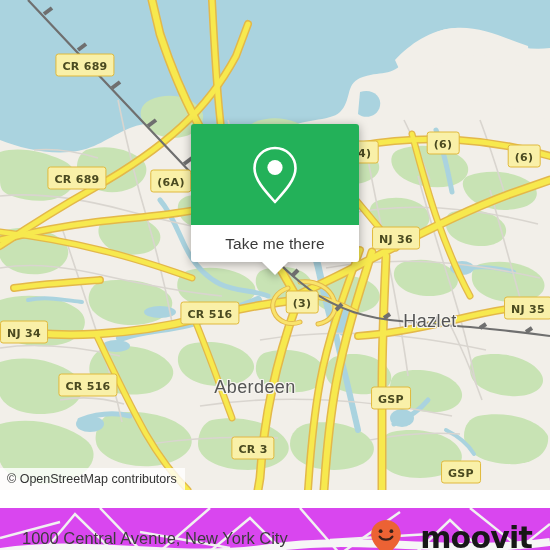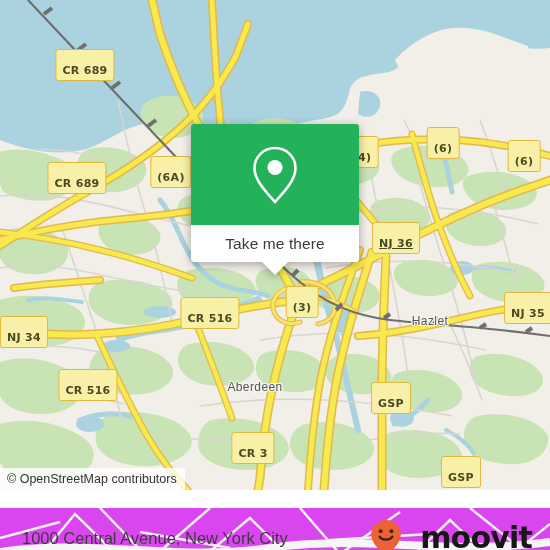--- a/index.html
+++ b/index.html
@@ -40,33 +40,33 @@
   .shield {
     position: absolute;
     background: #f9f0a8;
     border: 1.5px solid #e0b93c;
     border-radius: 3px;
     color: #4a4a20;
     font-family: "DejaVu Sans", sans-serif;
     font-size: 11px;
     font-weight: bold;
     line-height: 1;
-    padding: 15px 6px 4px 6px;
+    padding: 6px 6px 4px 6px;
     white-space: nowrap;
     letter-spacing: 0.3px;
     transform: translate(-50%, -50%);
     box-sizing: border-box;
   }
 
   .place-label {
     position: absolute;
     transform: translate(-50%, -50%);
     color: #555555;
     font-family: "Liberation Sans", sans-serif;
-    font-size: 12px;
+    font-size: 18px;
     letter-spacing: 0.4px;
     white-space: nowrap;
     text-shadow:
       1px 0 0 #f6f4ef, -1px 0 0 #f6f4ef,
       0 1px 0 #f6f4ef, 0 -1px 0 #f6f4ef,
       1px 1px 0 #f6f4ef, -1px -1px 0 #f6f4ef,
       1px -1px 0 #f6f4ef, -1px 1px 0 #f6f4ef;
   }
 
   
@@ -414,25 +414,25 @@
             <line x1="432" y1="322" x2="438" y2="318"></line>
             <line x1="480" y1="328" x2="486" y2="324"></line>
             <line x1="526" y1="332" x2="532" y2="328"></line>
           </g>
         </g>
       </g>
     </svg>
 
     <div class="shield" style="left:85px;  top:65px;">CR 689</div>
     <div class="shield" style="left:77px;  top:178px;">CR 689</div>
-    <div class="shield" style="left:171px; top:172px;">(6A)</div>
+    <div class="shield" style="left:171px; top:181px;">(6A)</div>
     <div class="shield" style="left:443px; top:143px;">(6)</div>
     <div class="shield" style="left:524px; top:156px;">(6)</div>
     <div class="shield" style="left:362px; top:152px;">(4)</div>
-    <div class="shield" style="left:396px; top:238px;text-decoration:underline;">NJ 36</div>
+    <div class="shield" style="left:396px; top:238px;">NJ 36</div>
     <div class="shield" style="left:24px;  top:288px;margin-top:44px;">NJ 34</div>
     <div class="shield" style="left:528px; top:308px;">NJ 35</div>
     <div class="shield" style="left:210px; top:313px;">CR 516</div>
     <div class="shield" style="left:88px;  top:385px;">CR 516</div>
     <div class="shield" style="left:302px; top:302px;">(3)</div>
     <div class="shield" style="left:391px; top:398px;">GSP</div>
     <div class="shield" style="left:461px; top:472px;">GSP</div>
     <div class="shield" style="left:253px; top:448px;">CR 3</div>
 
     <div class="place-label" style="left:430px; top:321px;">Hazlet</div>

